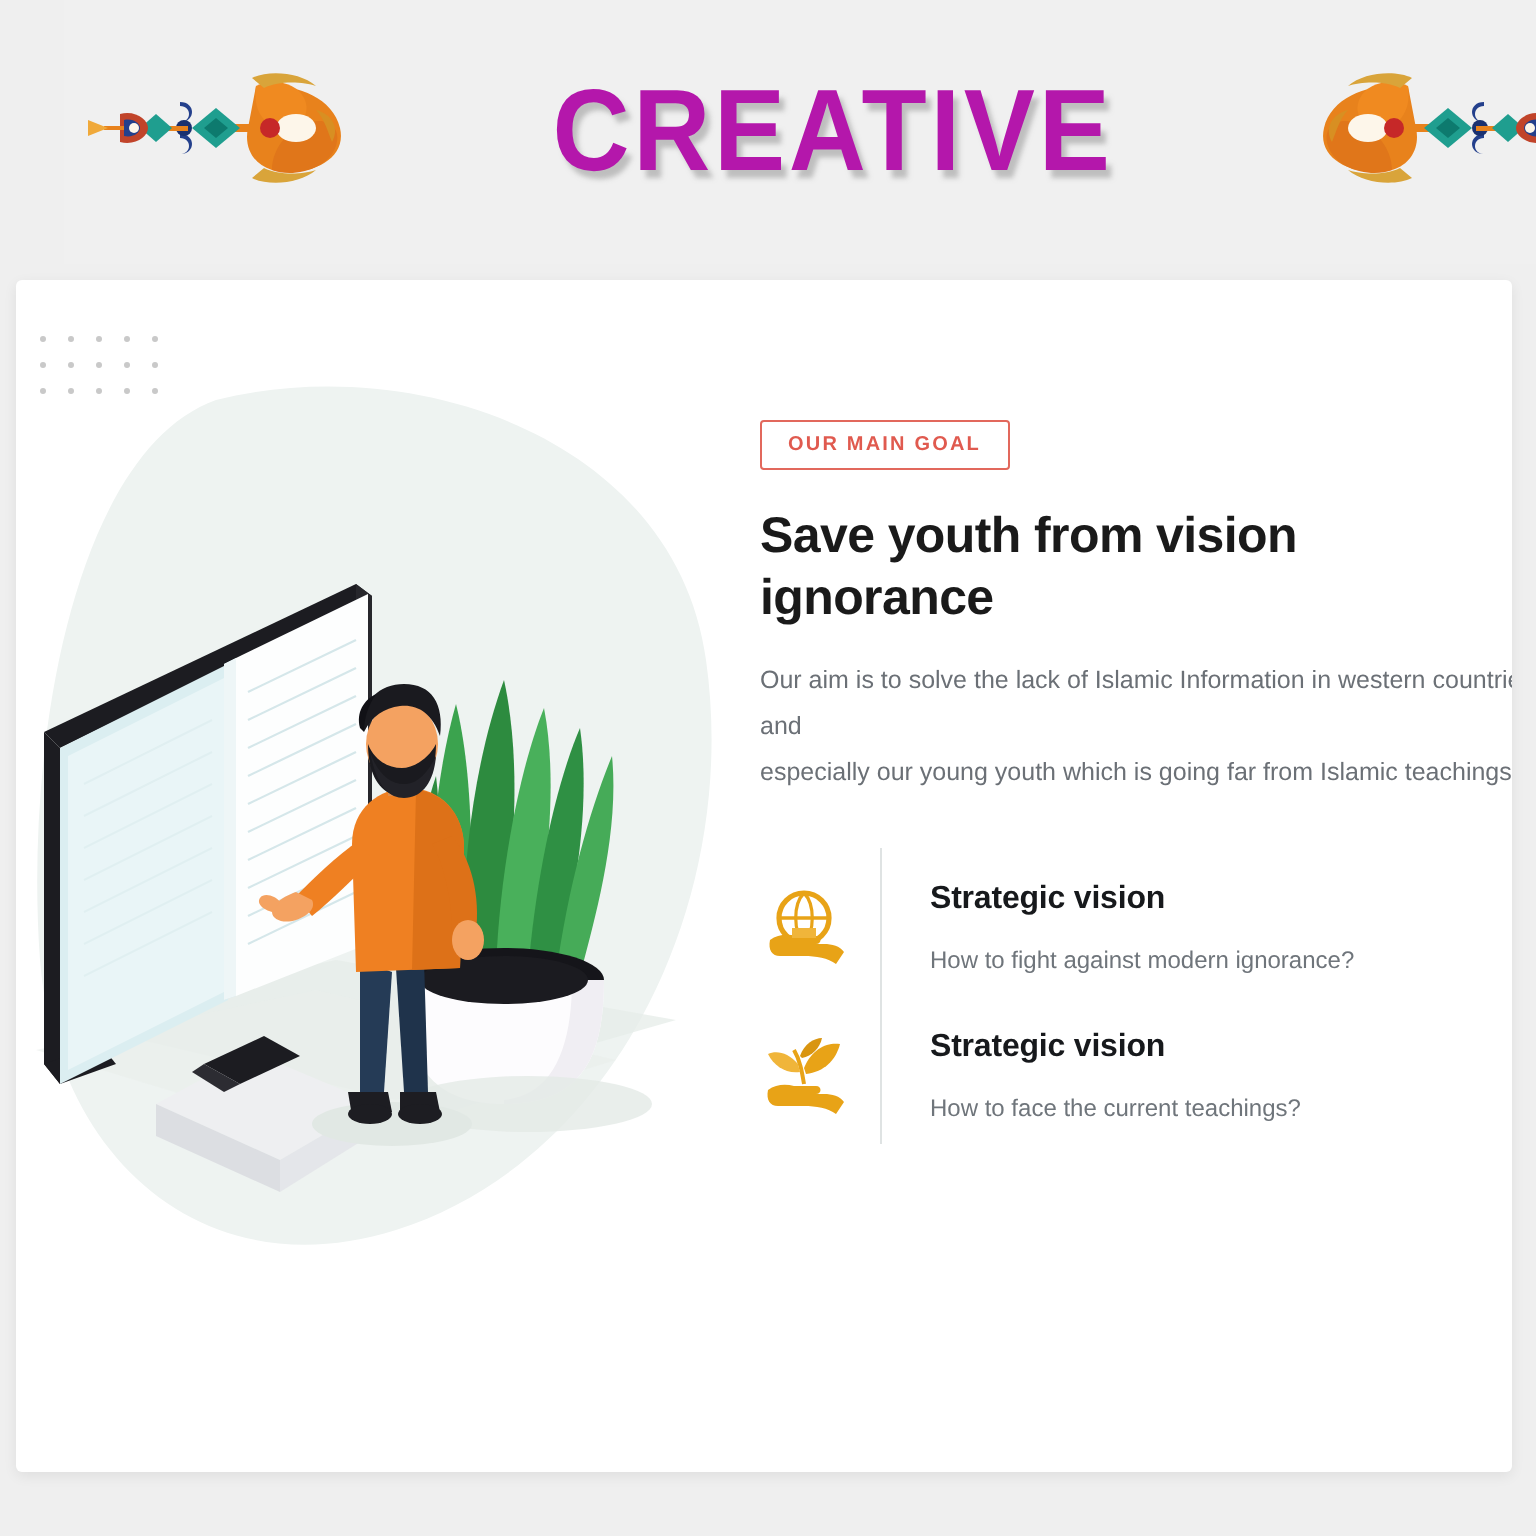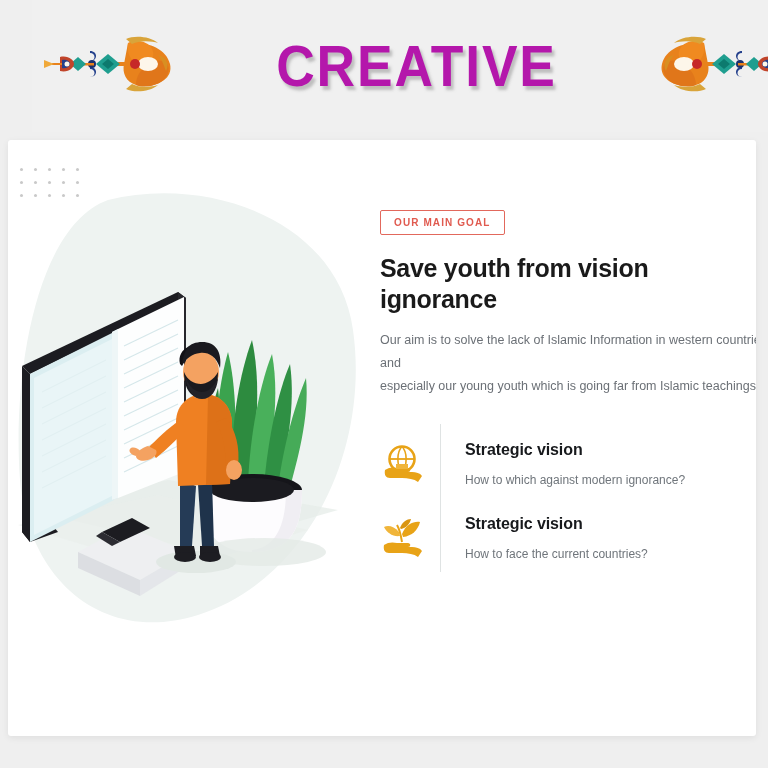--- a/index.html
+++ b/index.html
@@ -370,21 +370,21 @@
 
             <path d="M5 28 C9 25 14 25 18 26 L28 26 C31 26 31 30 28 30 L20 30
                      L32 30 C36 30 40 31 42 34 L38 40 C34 37 28 36 22 36 L10 36
                      C6 36 4 33 5 28 Z" fill="#e8a317"></path>
             <path d="M16 22 L28 22 L28 27 L16 27 Z" fill="#f0b53a"></path>
           </svg>
         </div>
         <div class="feature-rule"></div>
         <div class="feature-body">
           <div class="feature-title">Strategic vision</div>
-          <div class="feature-sub">How to which against modern ignorance?</div>
+          <div class="feature-sub">How to fight against modern ignorance?</div>
         </div>
       </div>
 
       <div class="feature">
         <div class="feature-icon">
           <svg viewBox="0 0 46 46" width="46" height="46">
 
             <path d="M22 26 C21 20 20 14 17 9" stroke="#e8a317" stroke-width="2" fill="none"></path>
 
             <path d="M22 18 C26 8 34 5 40 6 C38 14 32 20 23 21 Z" fill="#e8a317"></path>
@@ -394,19 +394,19 @@
             <path d="M20 12 C22 6 27 3 31 3 C30 8 26 12 21 13 Z" fill="#d99510"></path>
 
             <path d="M4 29 C8 26 13 26 17 27 L28 27 C31 27 31 31 28 31 L20 31
                      L32 31 C36 31 40 32 42 35 L38 41 C34 38 28 37 22 37 L9 37
                      C5 37 3 34 4 29 Z" fill="#e8a317"></path>
           </svg>
         </div>
         <div class="feature-rule"></div>
         <div class="feature-body">
           <div class="feature-title">Strategic vision</div>
-          <div class="feature-sub">How to face the current countries?</div>
+          <div class="feature-sub">How to face the current teachings?</div>
         </div>
       </div>
 
     </div>
   </div>
 </div>
 
 </body></html>

